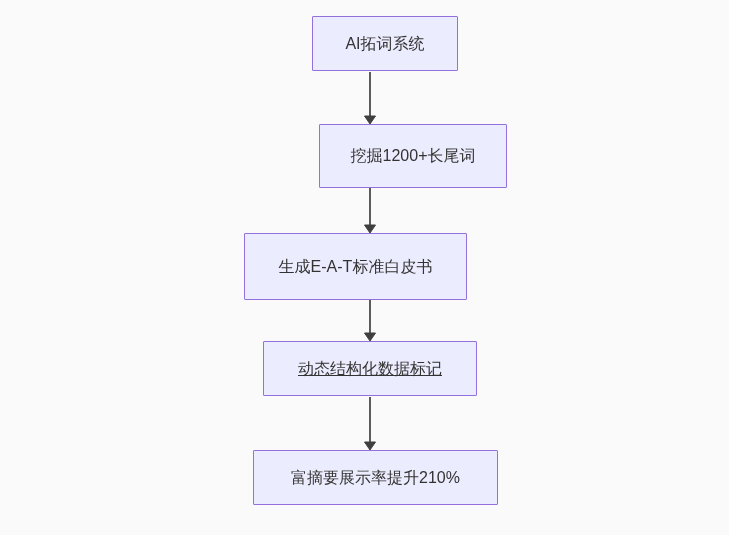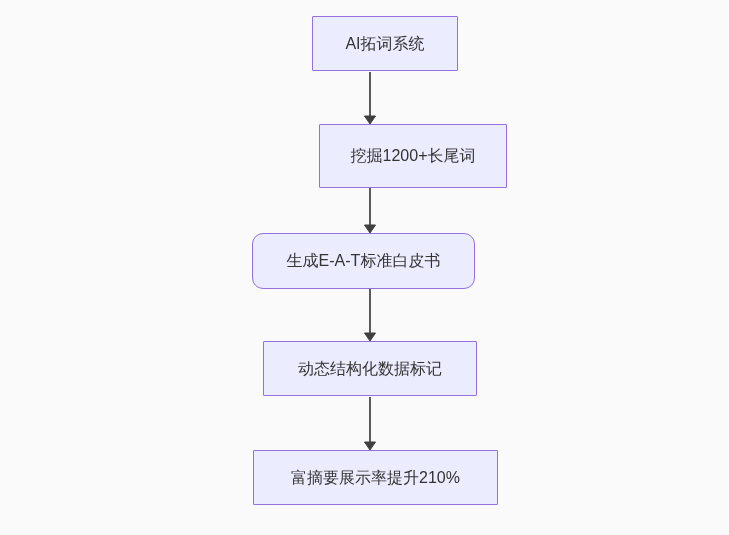--- a/index.html
+++ b/index.html
@@ -36,22 +36,22 @@
     display: flex;
     align-items: center;
     justify-content: center;
     color: var(--text);
     font-size: 16px;
     line-height: 1;
     white-space: nowrap;
   }
   .n1 { left: 312px; top: 16px;  width: 146px; height: 55px; }
   .n2 { left: 276px; top: 124px; width: 188px; height: 64px; margin-left: 43px; }
-  .n3 { left: 252px; top: 233px; width: 223px; height: 56px; border-radius: 11px; }
-  .n4 { left: 263px; top: 341px; width: 214px; height: 55px; }
+  .n3 { left: 244px; top: 233px; width: 223px; height: 67px; }
+  .n4 { left: 263px; top: 341px; width: 214px; height: 55px; text-decoration: underline; }
   .n5 { left: 253px; top: 450px; width: 245px; height: 55px; }
 </style>
 </head>
 <body>
 
 <div class="diagram">
 
   <svg class="arrows-layer" width="729" height="535" viewBox="0 0 729 535" xmlns="http://www.w3.org/2000/svg">
     <g stroke="#3f3f3f" fill="#3f3f3f">
       <line x1="370" y1="72" x2="370" y2="117" stroke-width="1.7"></line>

